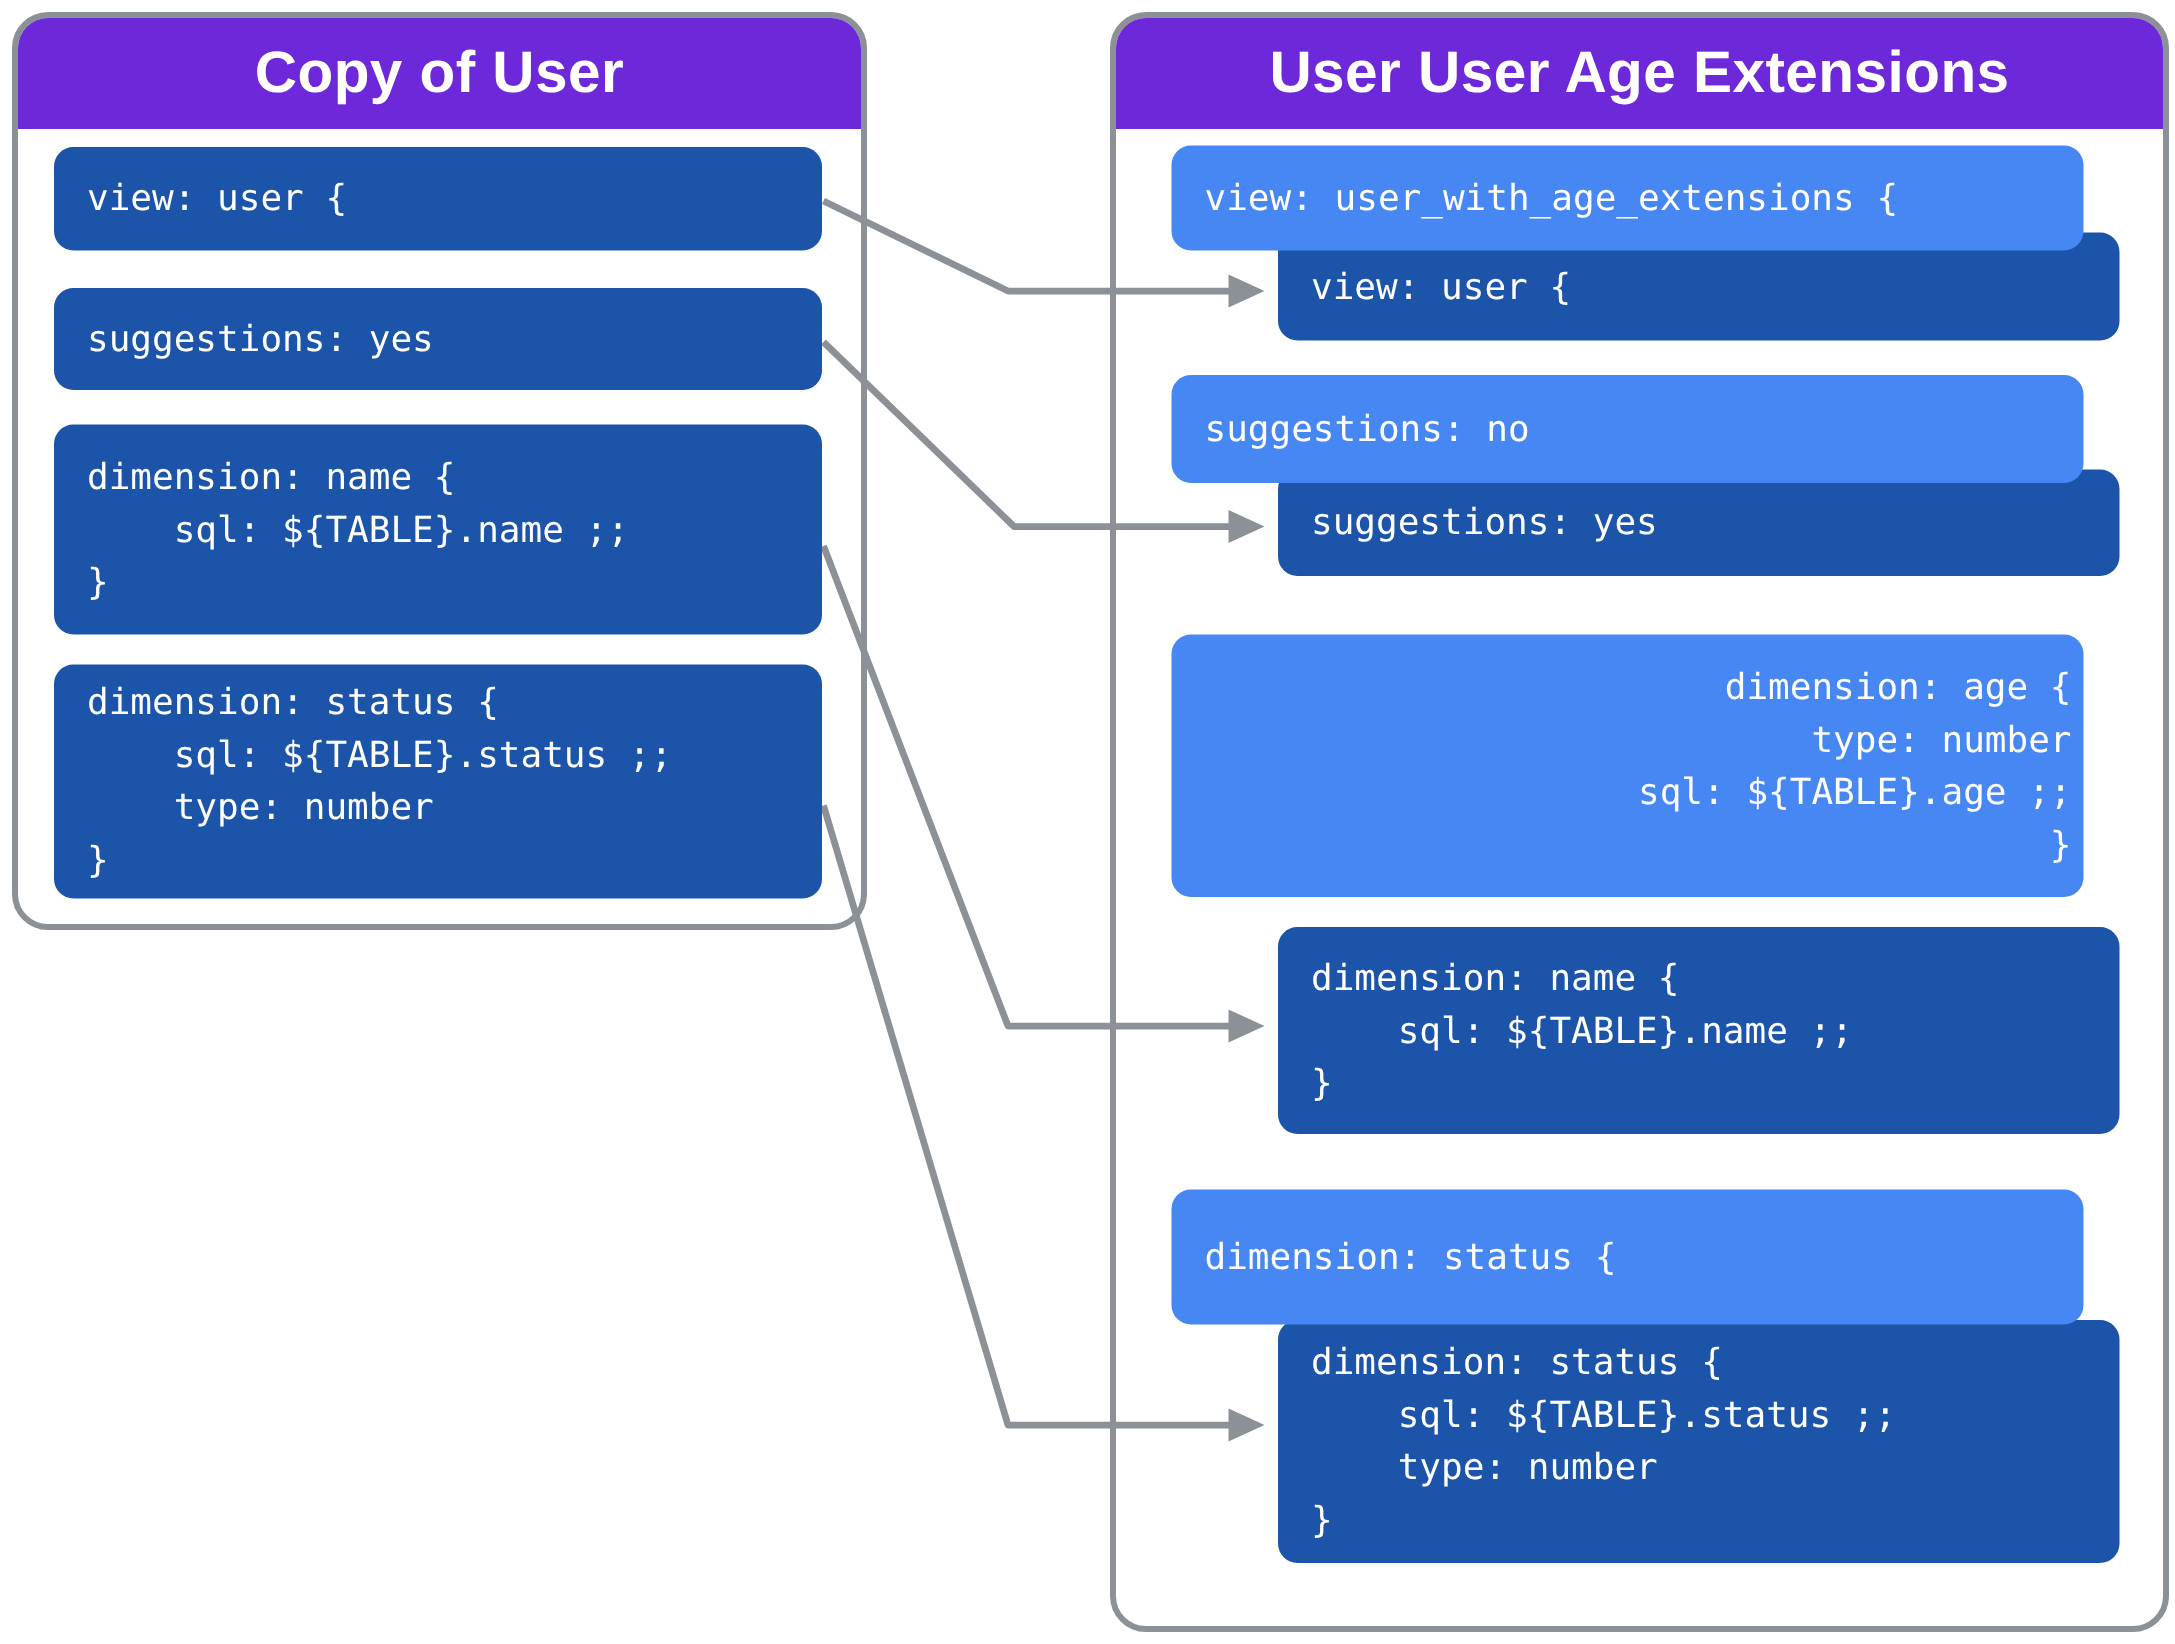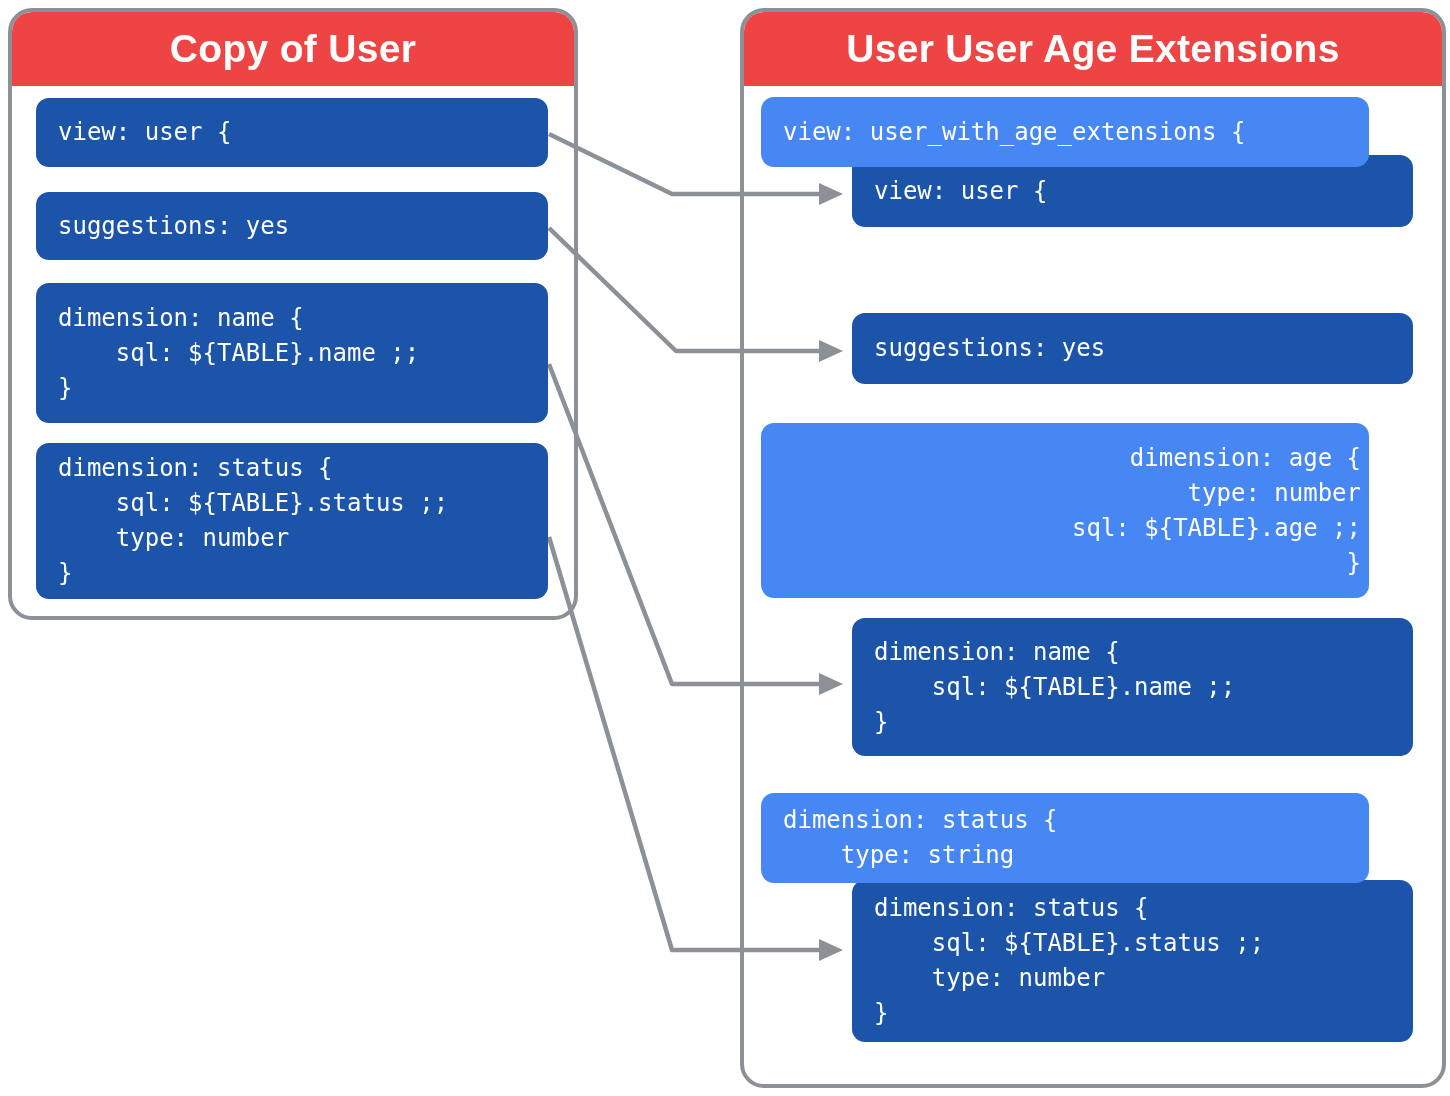--- a/index.html
+++ b/index.html
@@ -7,36 +7,36 @@
     position:relative; width:1450px; height:1096px; background:#ffffff;
     font-family:"DejaVu Sans Mono","Liberation Mono",monospace; overflow:hidden;
   }
   .panel {
     position:absolute; box-sizing:border-box; background:#ffffff;
     border:4px solid #8B9196; border-radius:24px; overflow:hidden;
   }
   .panel-left  { left:8px;   top:8px; width:570px; height:612px; }
   .panel-right { left:740px; top:8px; width:706px; height:1080px; }
   .panel-header {
-    height:74px; background:#ef4444; color:#ffffff;
+    height:74px; background:#6d28d9; color:#ffffff;
     display:flex; align-items:center; justify-content:center;
     font-family:"Liberation Sans","DejaVu Sans",sans-serif;
     font-size:39px; font-weight:600; letter-spacing:0.3px;
   }
   .connectors { position:absolute; left:0; top:0; width:1450px; height:1096px; pointer-events:none; }
   .connectors path { stroke:#8B9196; stroke-width:4.5; fill:none; stroke-linejoin:round; }
   .connectors polygon { fill:#8B9196; }
   .code-block {
     position:absolute; box-sizing:border-box; border-radius:13px;
     color:#ffffff; font-size:24px; line-height:35px;
     display:flex; flex-direction:column; justify-content:center;
     padding-left:22px; padding-right:8px;
   }
   .code-block.base { background:#1B54A8; }
-  .code-block.ext  { background:#4787F3; }
+  .code-block.ext  { background:#4787F3;margin-left:20px; }
   .code-line { white-space:pre; }
   
   .lb1 { left:36px; top:98px;  width:512px; height:69px;  }
   .lb2 { left:36px; top:192px; width:512px; height:68px;  }
   .lb3 { left:36px; top:283px; width:512px; height:140px; }
   .lb4 { left:36px; top:443px; width:512px; height:156px; }
   
   .rb1 { left:852px; top:155px; width:561px; height:72px;  }
   .rb2 { left:852px; top:313px; width:561px; height:71px;  }
   .rb3 { left:852px; top:618px; width:561px; height:138px; }
@@ -115,24 +115,26 @@
   <div class="code-block base rb4">
     <div class="code-line">dimension: status {</div>
     <div class="code-line">    sql: ${TABLE}.status ;;</div>
     <div class="code-line">    type: number</div>
     <div class="code-line">}</div>
   </div>
 
   <div class="code-block ext re1">
     <div class="code-line">view: user_with_age_extensions {</div>
   </div>
+  <div class="code-block ext re2">
+    <div class="code-line">suggestions: no</div>
+  </div>
   <div class="code-block ext re3">
     <div class="code-line">dimension: age {</div>
     <div class="code-line">    type: number</div>
     <div class="code-line">    sql: ${TABLE}.age ;;</div>
     <div class="code-line">}</div>
   </div>
   <div class="code-block ext re4">
     <div class="code-line">dimension: status {</div>
-    <div class="code-line">    type: string</div>
   </div>
 
 </div>
 
 </body></html>

